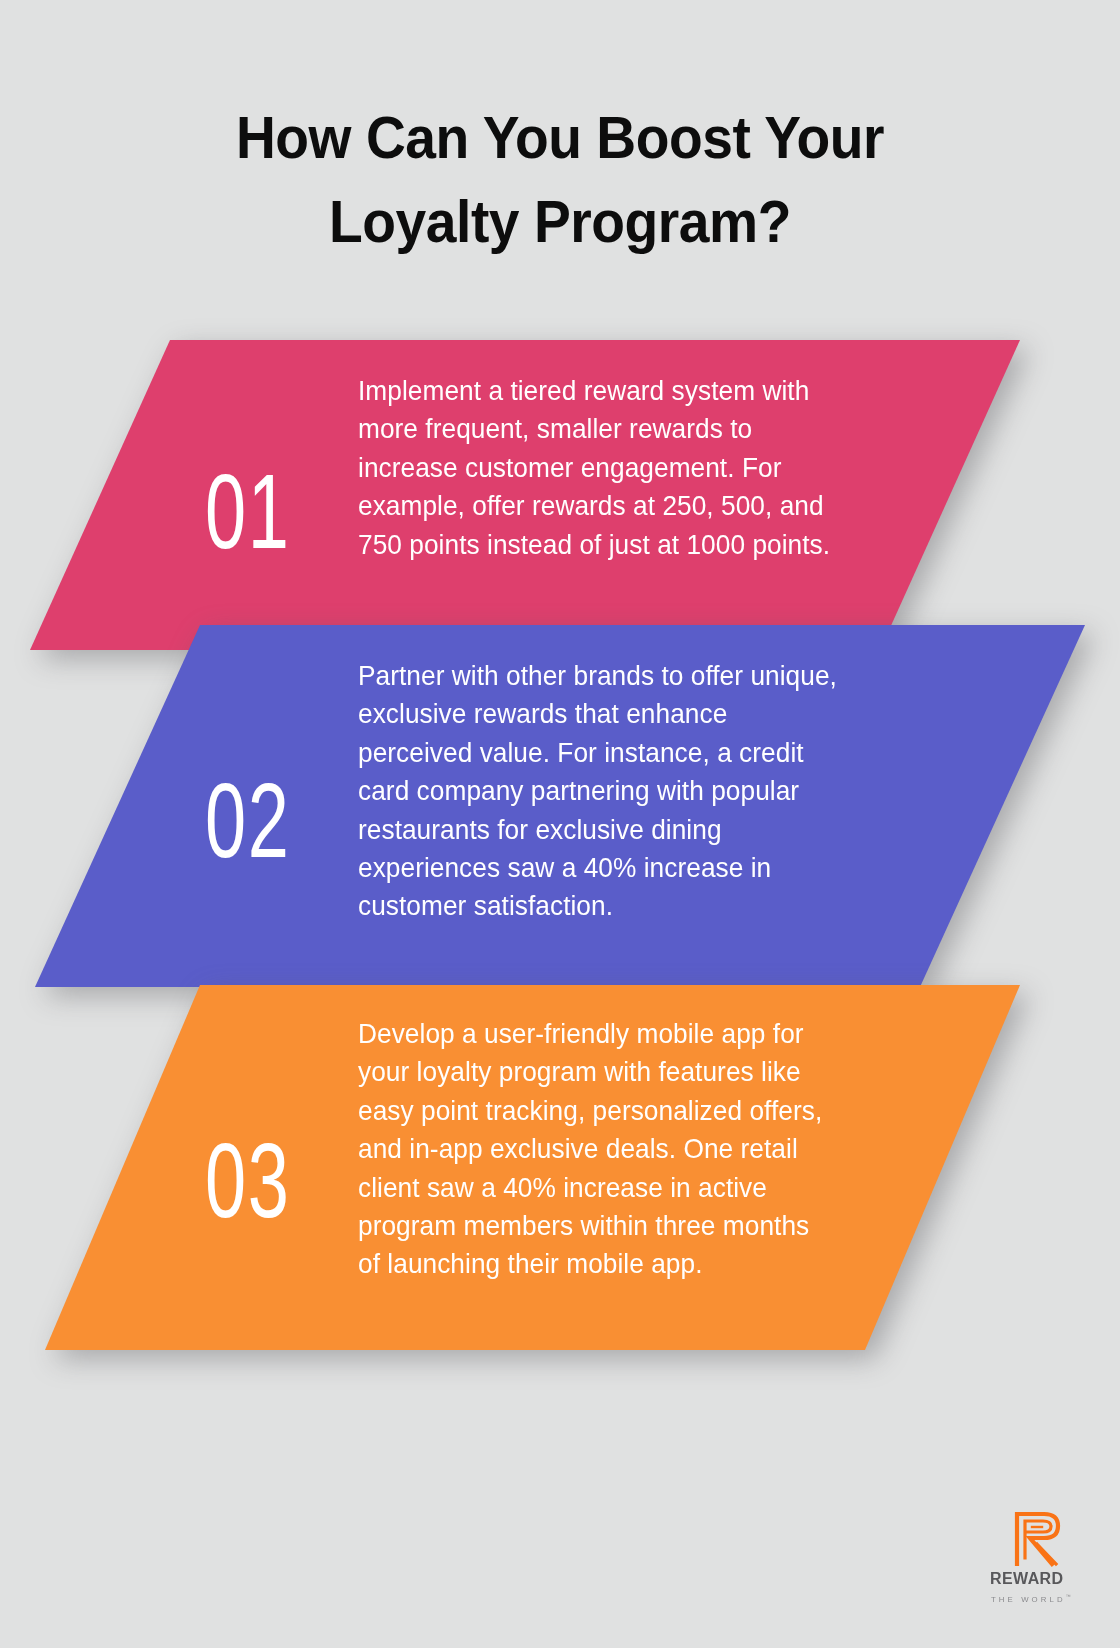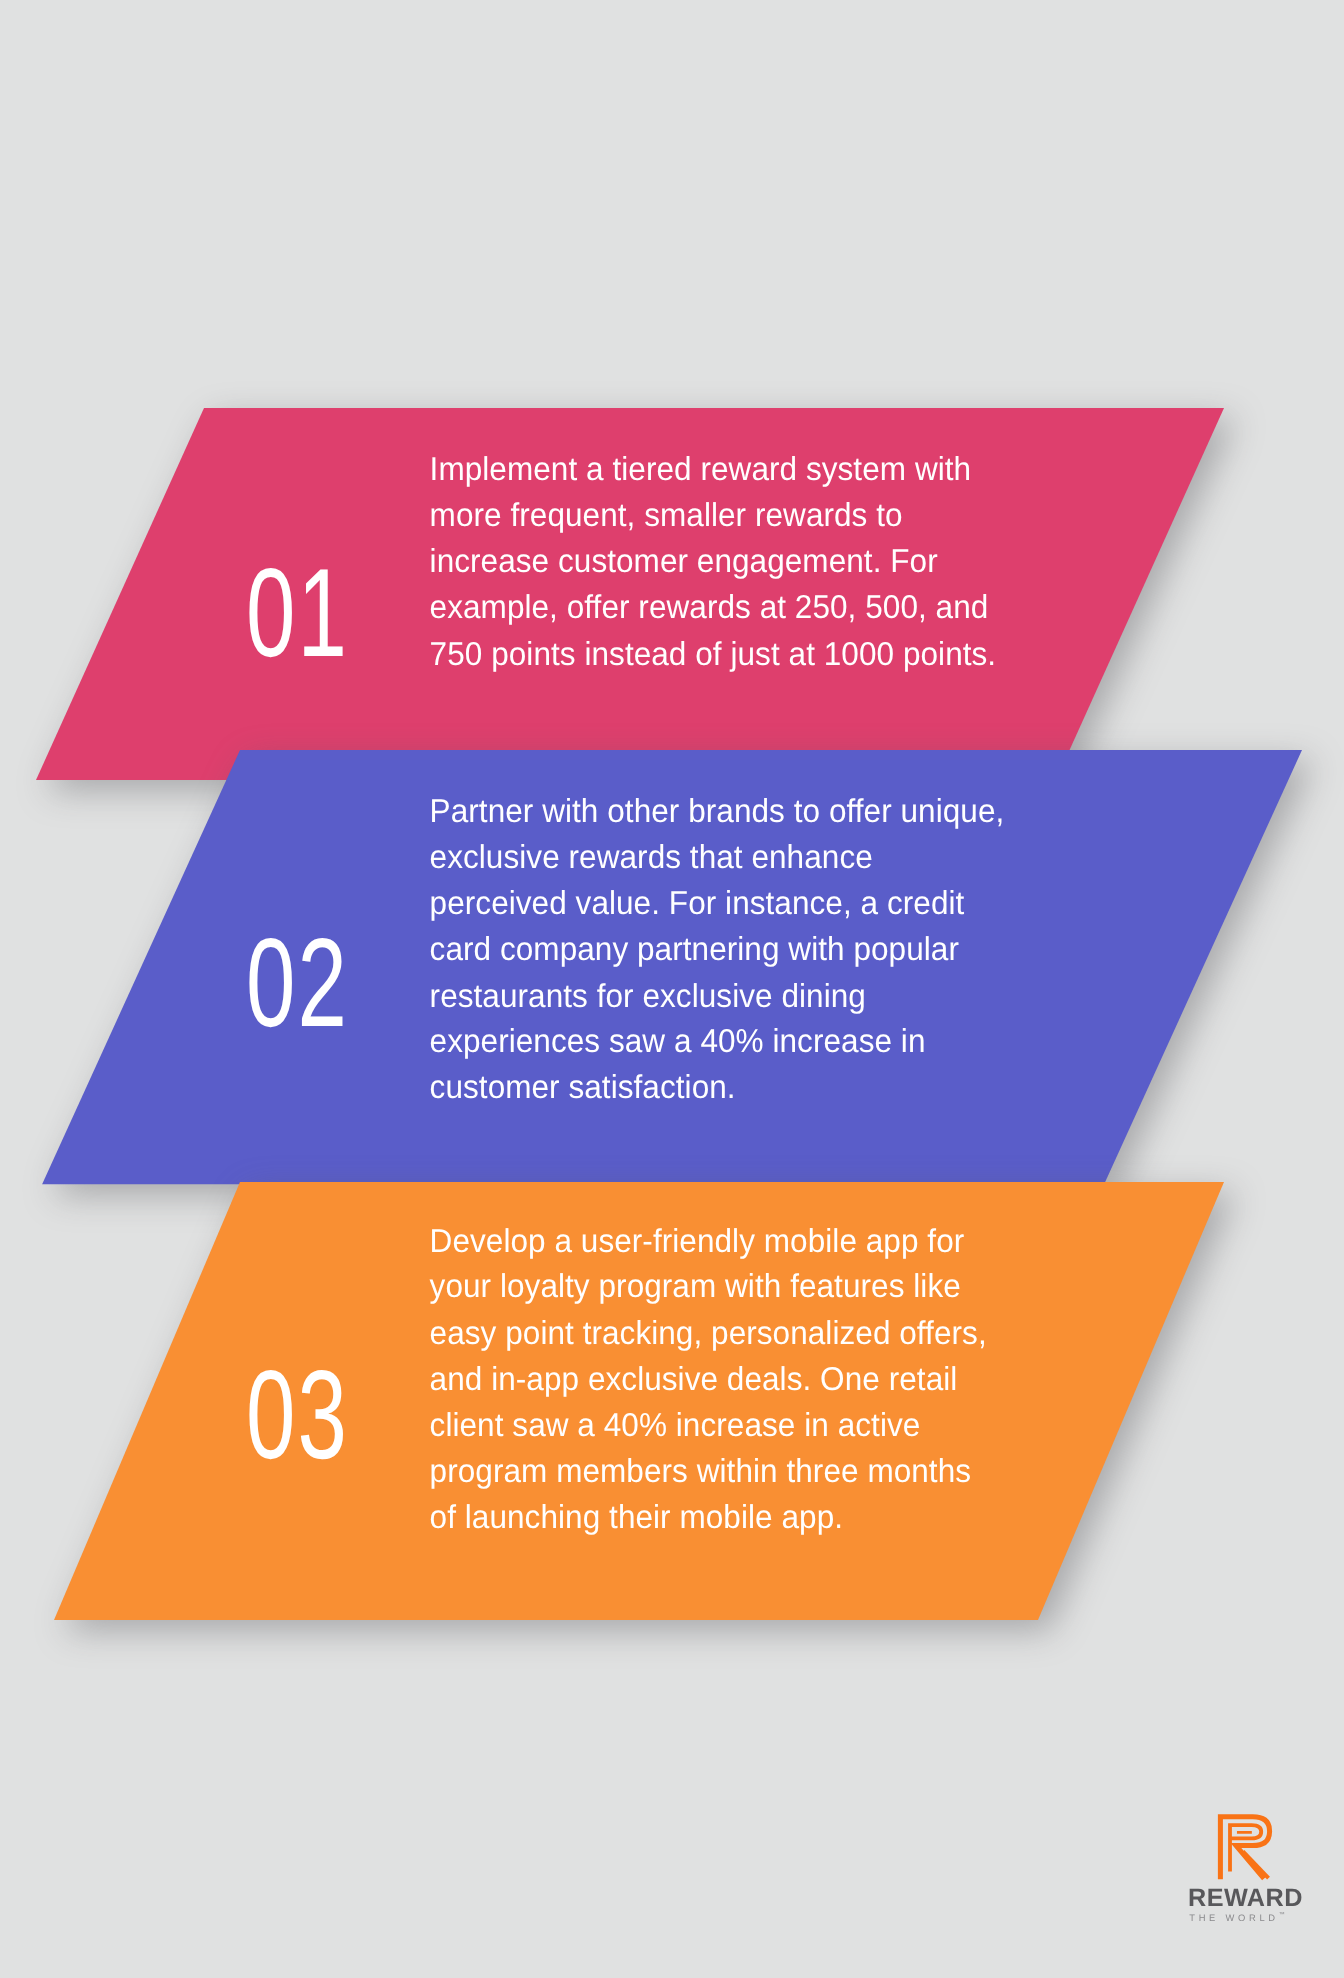--- a/index.html
+++ b/index.html
@@ -134,21 +134,21 @@
     height: 62px;
   }
   .logo-mark svg { display: block; width: 62px; height: 62px; }
 
   .logo-wordmark {
     position: absolute;
     left: 60px;
     top: 72px;
     font-family: "Liberation Sans", sans-serif;
     font-weight: bold;
-    font-size: 21px;
+    font-size: 16px;
     letter-spacing: 0.4px;
     color: #58585b;
     white-space: nowrap;
   }
   .logo-tagline {
     position: absolute;
     left: 61px;
     top: 95px;
     font-family: "Liberation Sans", sans-serif;
     font-weight: normal;
@@ -161,20 +161,24 @@
     font-size: 5px;
     vertical-align: super;
     letter-spacing: 0;
   }
 </style>
 </head>
 <body style="background: rgb(224, 225, 225);">
 
 <div class="infographic">
 
+  <div class="title-block">
+    <span class="title-line">How Can You Boost Your</span>
+    <span class="title-line">Loyalty Program?</span>
+  </div>
 
   <div class="cards">
 
     <div class="card" id="card-1">
       <div class="card-shape">
         <svg viewBox="0 0 1120 310" preserveAspectRatio="none">
           <polygon points="170,0 1020,0 880,310 30,310" fill="#de3f6d"></polygon>
         </svg>
       </div>
       <div class="card-content">

